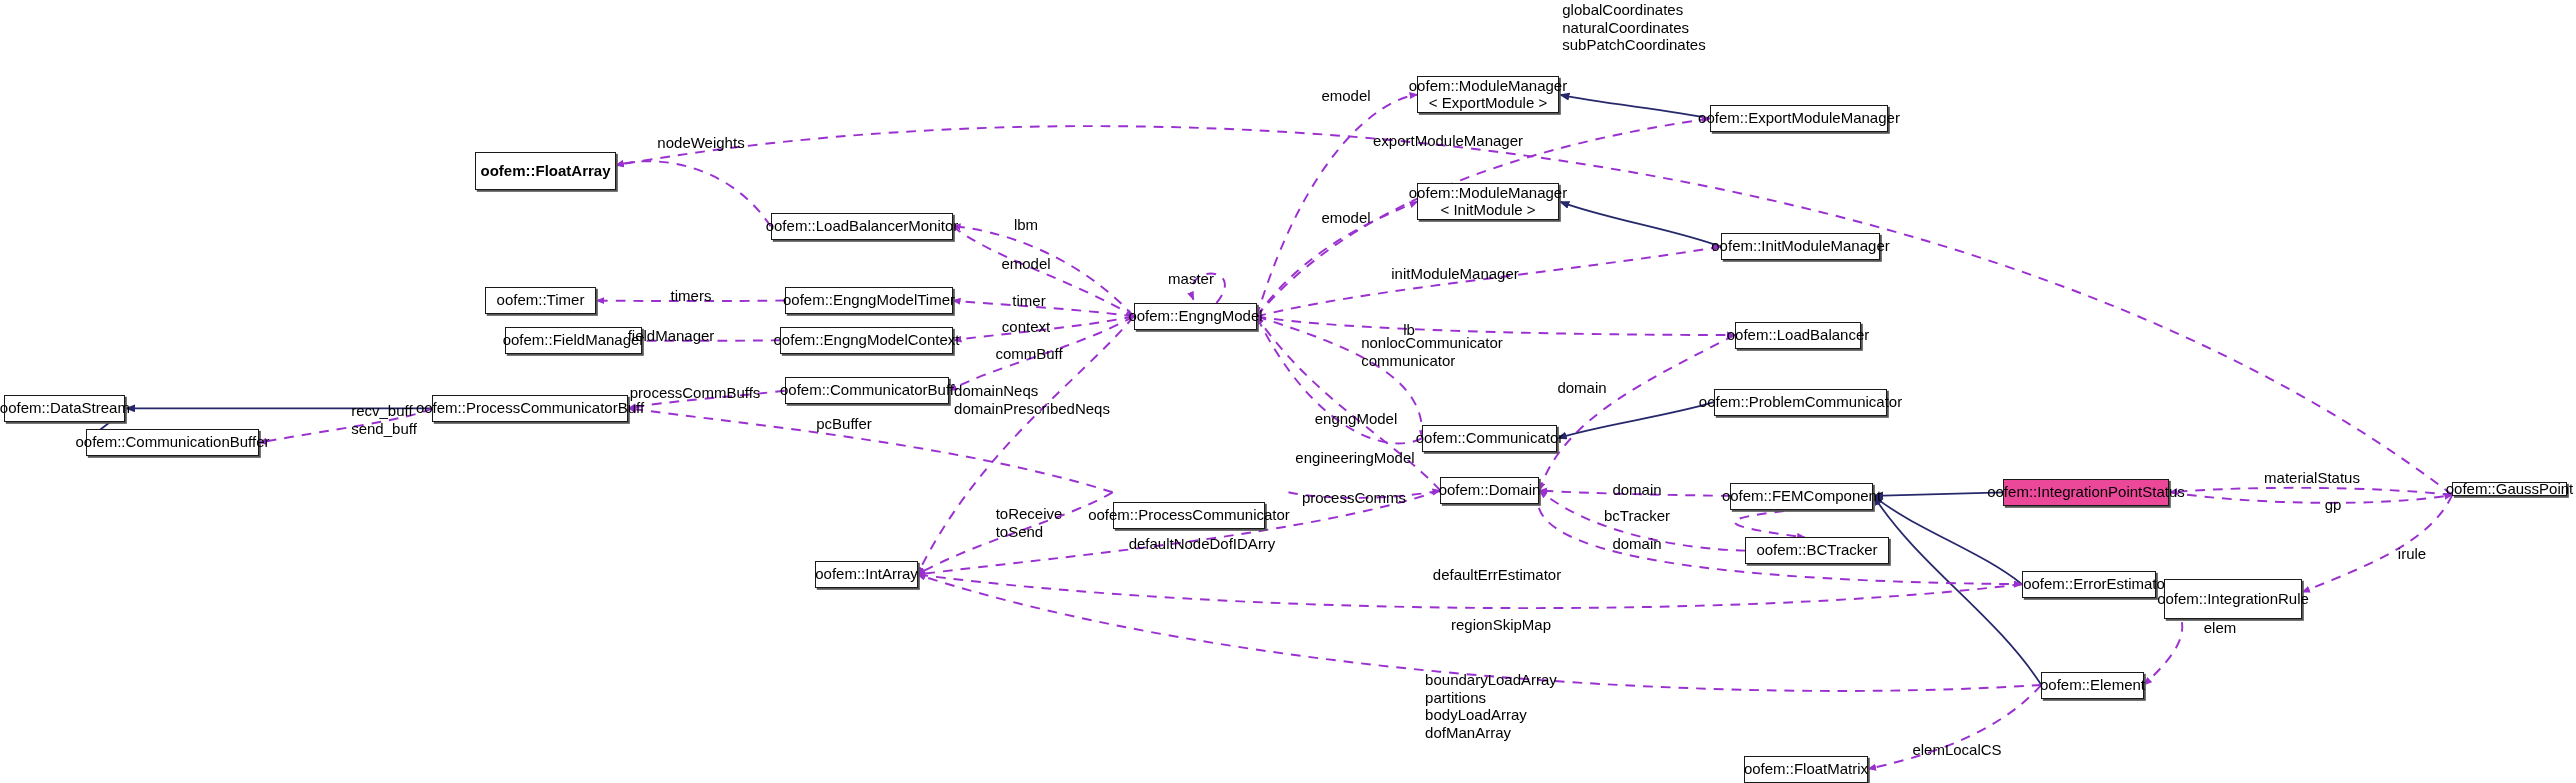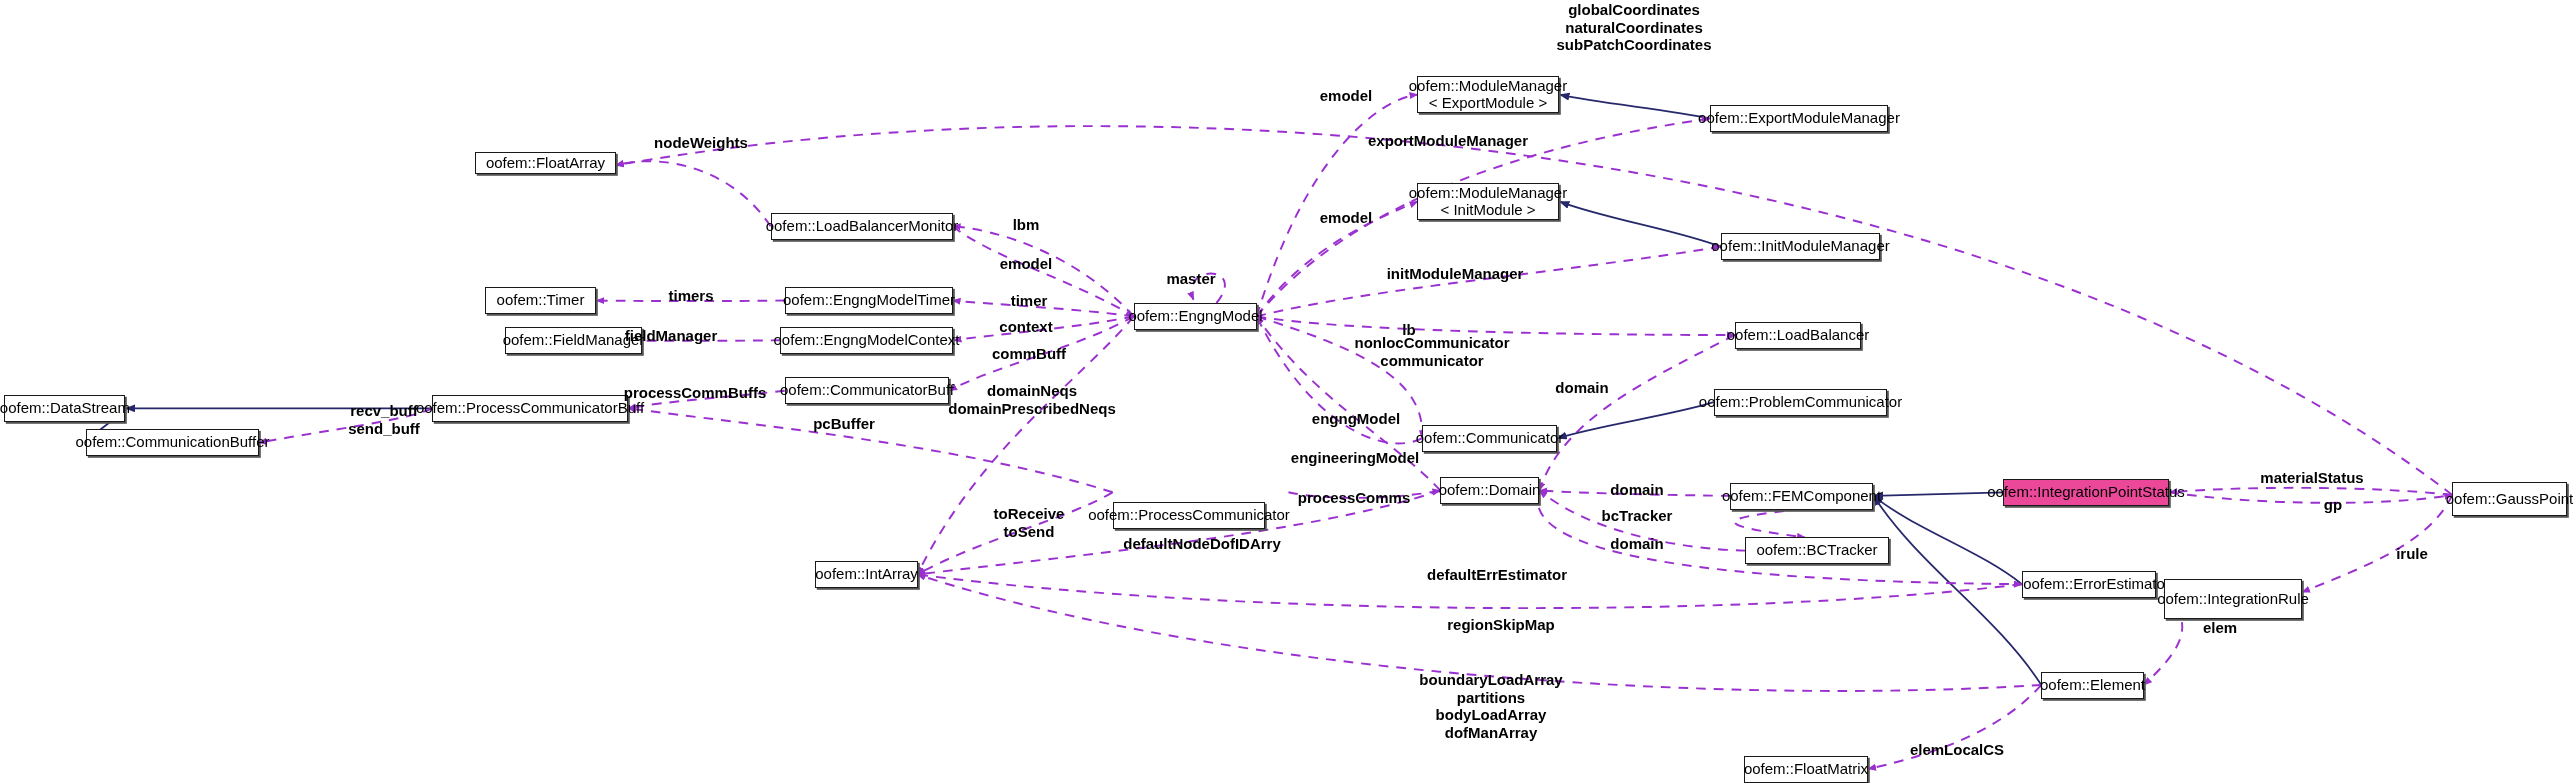--- a/index.html
+++ b/index.html
@@ -8,21 +8,21 @@
   #diagram{position:relative;width:2576px;height:784px;background:#fff;}
   #edges{position:absolute;left:0;top:0;width:2576px;height:784px;}
   .node{position:absolute;box-sizing:border-box;background:#ffffff;
         border:0.9px solid #1a1a1a;
         box-shadow:1.8px 1.8px 0 0 #555555;
         display:flex;flex-direction:column;align-items:center;justify-content:center;
         font-size:15px;color:#000;line-height:1.12;white-space:nowrap;}
   .node.hl{background:#ec4899;}
   .node .l2{display:block;}
   .elabel{position:absolute;font-size:15px;color:#000;line-height:1.18;
-          white-space:nowrap;text-align:center;transform:translateX(-50%);font-weight:bold;}
+          white-space:nowrap;transform:translateX(-50%);}
 </style>
 </head>
 <body>
 
 <div id="diagram">
   <svg id="edges" viewBox="0 0 2915 887" xmlns="http://www.w3.org/2000/svg">
     <defs>
       <marker id="ah-assoc" markerWidth="10" markerHeight="10" refX="9" refY="4" orient="auto" markerUnits="userSpaceOnUse">
         <path d="M0,0 L10,4 L0,8 Z" fill="#9b30d0"></path>
       </marker>
@@ -72,21 +72,21 @@
         <path d="M1630,555 C1481.5,604.5 1215.1,628.25 1038,650" stroke="#9b30d0" stroke-width="2.2" fill="none" stroke-dasharray="11,9" marker-end="url(#ah-assoc)"></path>
         <path d="M2288,661 C2241.8,623.5 2166.2,598.5 2120,561" stroke="#27286b" stroke-width="2" fill="none" marker-end="url(#ah-inh)"></path>
         <path d="M2310,775 C2257.75,694.75 2172.25,641.25 2120,561" stroke="#27286b" stroke-width="2" fill="none" marker-end="url(#ah-inh)"></path>
         <path d="M1742,555 C1715.6,631.5 1961.3,658 2288,661" stroke="#9b30d0" stroke-width="2.2" fill="none" stroke-dasharray="11,9" marker-end="url(#ah-assoc)"></path>
         <path d="M2288,661 C1963.5,700 1401,697.25 1038,650" stroke="#9b30d0" stroke-width="2.2" fill="none" stroke-dasharray="11,9" marker-end="url(#ah-assoc)"></path>
         <path d="M2310,775 C1967.35,797.5 1394.95,766.25 1038,650" stroke="#9b30d0" stroke-width="2.2" fill="none" stroke-dasharray="11,9" marker-end="url(#ah-assoc)"></path>
         <path d="M2310,775 C2257.2,834.25 2169,858 2114,870" stroke="#9b30d0" stroke-width="2.2" fill="none" stroke-dasharray="11,9" marker-end="url(#ah-assoc)"></path>
       </g>
   </svg>
   <div id="node-layer">
-      <div class="node" style="left: 475px; top: 152px; width: 141px; height: 22px;">
+      <div class="node" style="left: 475px; top: 152px; width: 141px; height: 38px; font-weight: bold;">
         <span>oofem::FloatArray</span>
       </div>
       <div class="node" style="left: 1417px; top: 76px; width: 142px; height: 37px;">
         <span>oofem::ModuleManager</span>
         <span class="l2">&lt; ExportModule &gt;</span>
       </div>
       <div class="node" style="left: 1710px; top: 105px; width: 178px; height: 26.5px;">
         <span>oofem::ExportModuleManager</span>
       </div>
       <div class="node" style="left: 1417px; top: 183px; width: 142px; height: 37px;">
@@ -143,21 +143,21 @@
       </div>
       <div class="node" style="left: 1730px; top: 483px; width: 143px; height: 26.5px;">
         <span>oofem::FEMComponent</span>
       </div>
       <div class="node" style="left: 1745px; top: 537px; width: 144px; height: 26.5px;">
         <span>oofem::BCTracker</span>
       </div>
       <div class="node hl" style="left: 2003px; top: 479px; width: 166px; height: 26.5px;">
         <span>oofem::IntegrationPointStatus</span>
       </div>
-      <div class="node" style="left: 2452px; top: 482px; width: 115px; height: 34px;">
+      <div class="node" style="left: 2452px; top: 482px; width: 115px; height: 14px;">
         <span>oofem::GaussPoint</span>
       </div>
       <div class="node" style="left: 815px; top: 561px; width: 103px; height: 26.5px;">
         <span>oofem::IntArray</span>
       </div>
       <div class="node" style="left: 2022px; top: 571px; width: 134px; height: 26.5px; padding-left: 15px;">
         <span>oofem::ErrorEstimator</span>
       </div>
       <div class="node" style="left: 2164px; top: 579px; width: 138px; height: 40px;">
         <span>oofem::IntegrationRule</span>

